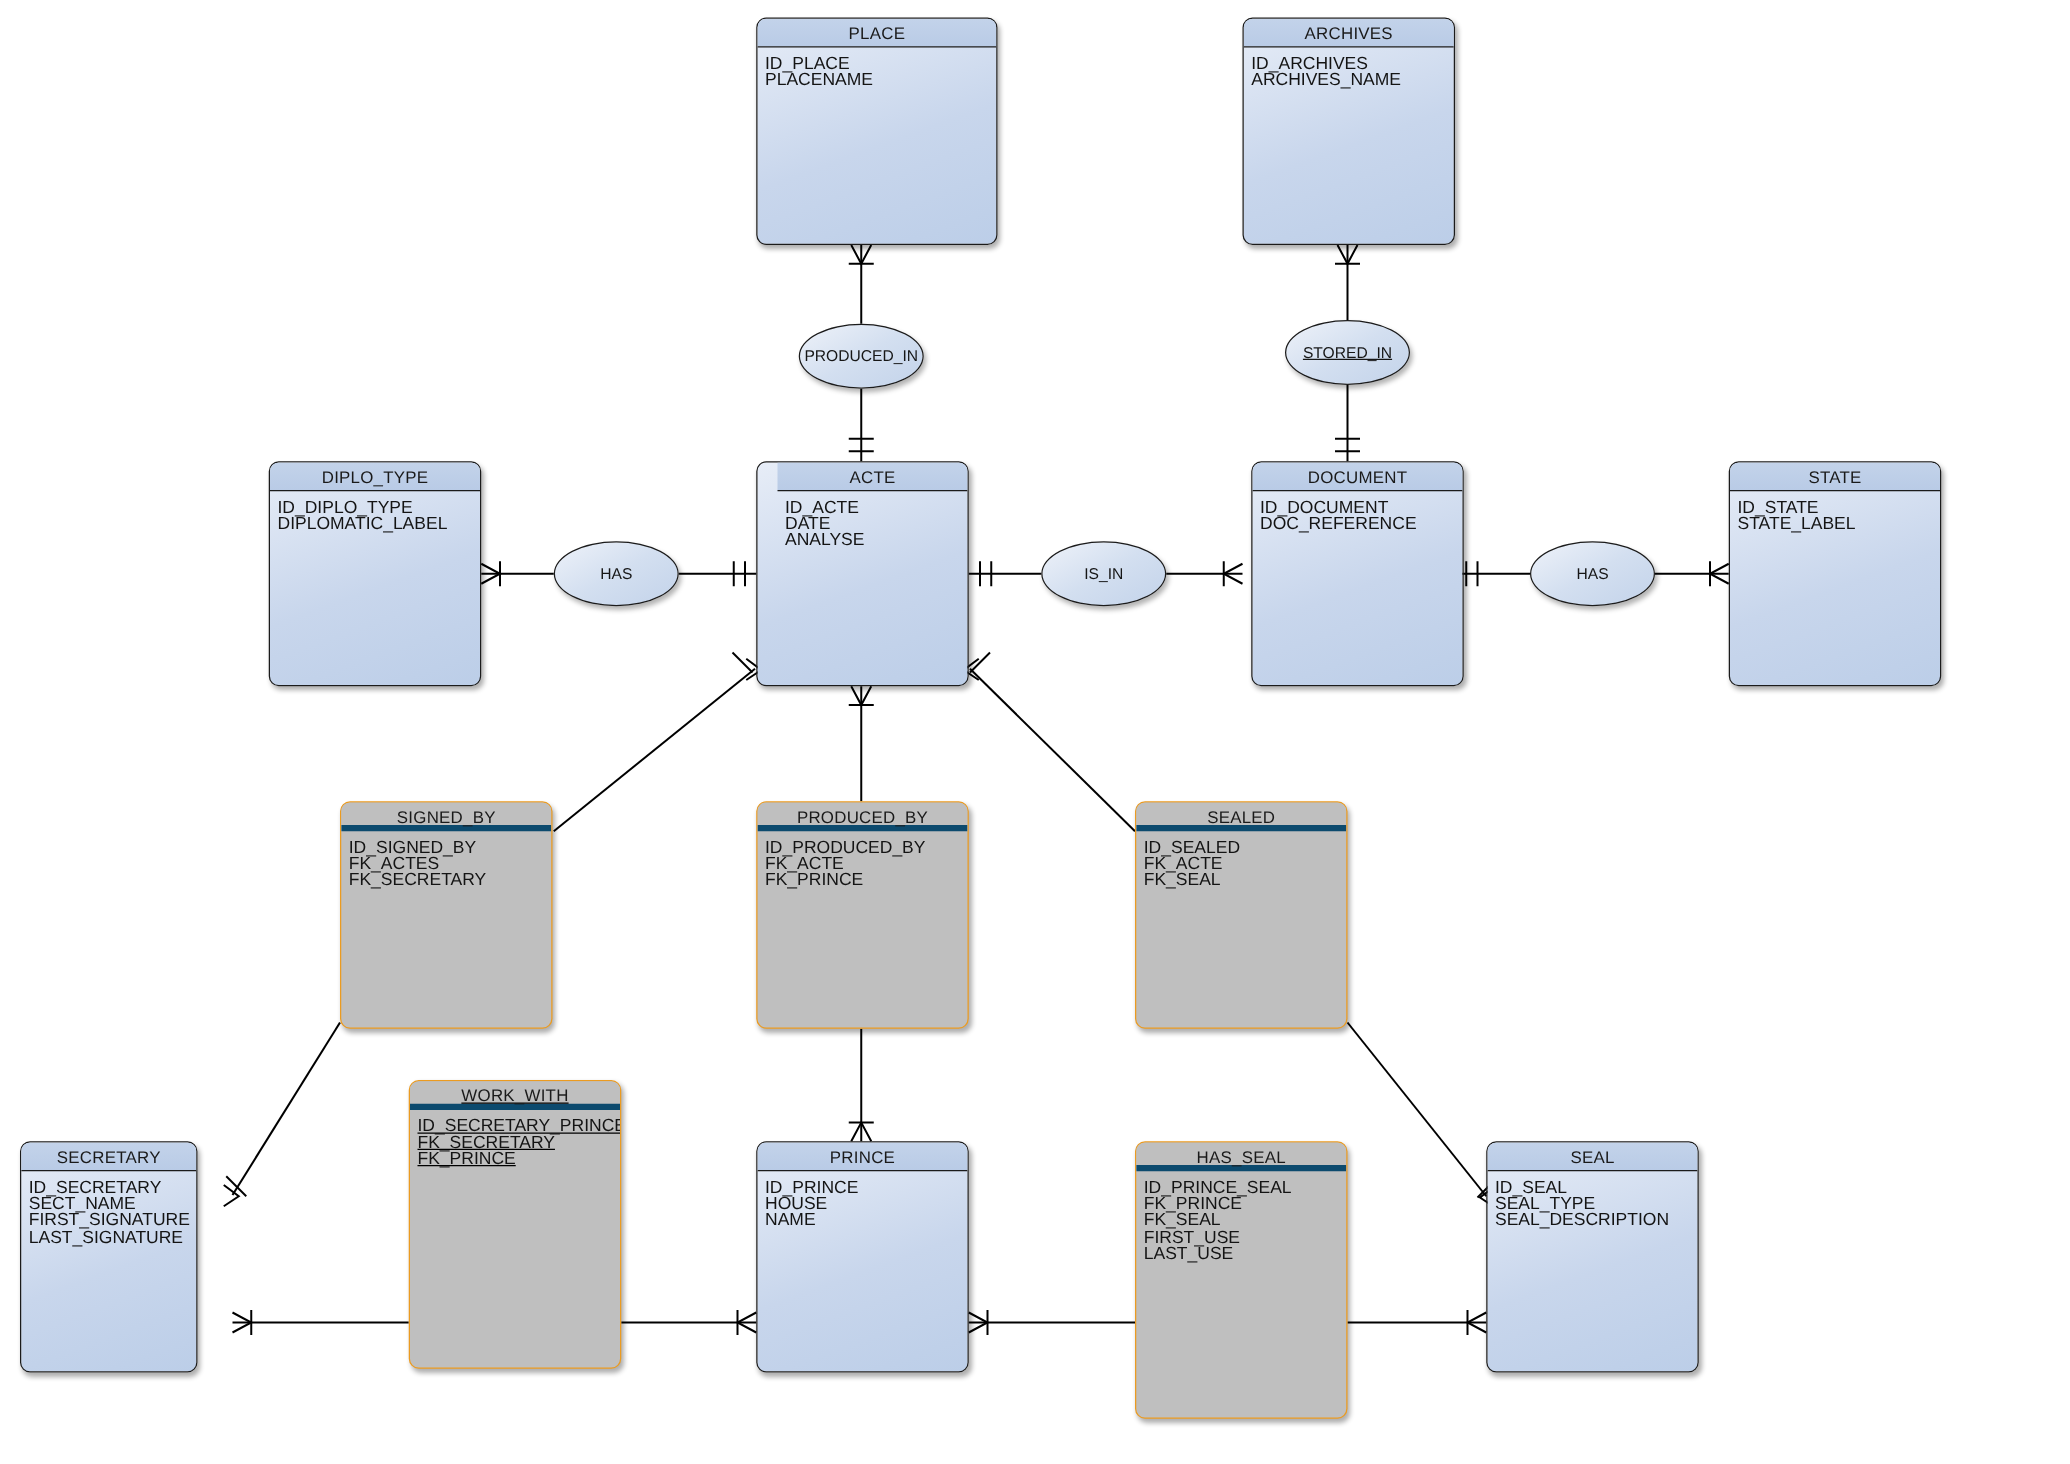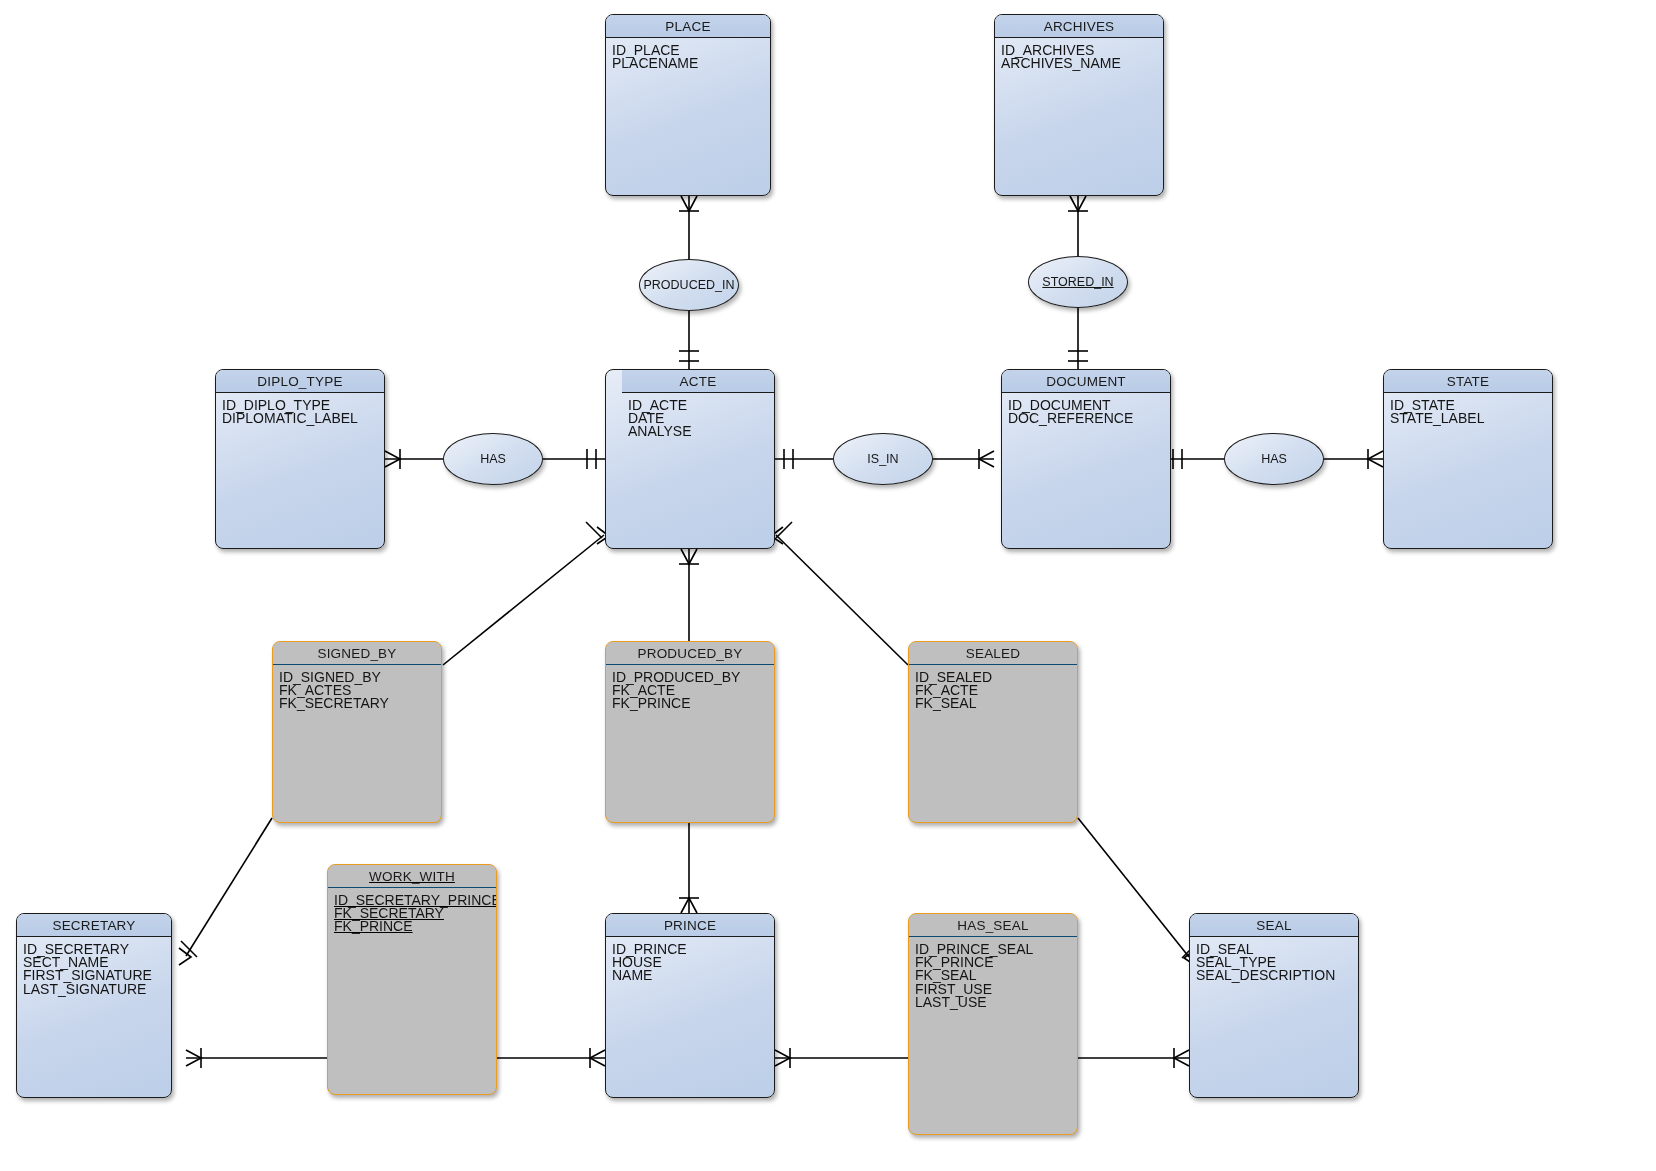--- a/index.html
+++ b/index.html
@@ -49,21 +49,21 @@
     padding: 4px 4px 5px 4px;
     height: 23px;
     line-height: 15px;
   }
   .entity.blue .ent-title {
     background: linear-gradient(180deg, #c3d3ea 0%, #b9cbe6 100%);
     border-bottom: 1px solid #1b1b1b;
   }
   .entity.gray .ent-title {
     background: #bfbfbf;
-    border-bottom: 1px solid #0c4a6e;
+    border-bottom: 5px solid #0c4a6e;
   }
   .ent-attrs {
     padding: 6px 0 0 6px;
     font-size: 14px;
     line-height: 13.2px;
     color: #141414;
   }
   .ent-attrs div {
     white-space: nowrap;
   }
@@ -163,21 +163,21 @@
       <path d="M775,1050 L790,1058 L775,1066"></path>
       <line x1="790" y1="1048" x2="790" y2="1068"></line>
 
       <line x1="1078" y1="1058" x2="1189" y2="1058"></line>
       <path d="M1189,1050 L1174,1058 L1189,1066"></path>
       <line x1="1174" y1="1048" x2="1174" y2="1068"></line>
     </g>
   </svg>
 
   <div id="entity-layer">
-      <div class="entity blue" style="left: 605px; top: 14px; width: 166px; height: 182px;">
+      <div class="entity blue" style="left: 605px; top: 14px; width: 193px; height: 182px;">
         <div class="ent-title">PLACE</div>
         <div class="ent-attrs">
           <div>ID_PLACE</div>
           <div>PLACENAME</div>
         </div>
       </div>
       <div class="entity blue" style="left: 994px; top: 14px; width: 170px; height: 182px;">
         <div class="ent-title">ARCHIVES</div>
         <div class="ent-attrs">
           <div>ID_ARCHIVES</div>
@@ -230,21 +230,21 @@
         </div>
       </div>
       <div class="entity gray" style="left: 908px; top: 641px; width: 170px; height: 182px;">
         <div class="ent-title">SEALED</div>
         <div class="ent-attrs">
           <div>ID_SEALED</div>
           <div>FK_ACTE</div>
           <div>FK_SEAL</div>
         </div>
       </div>
-      <div class="entity blue" style="left: 16px; top: 913px; width: 156px; height: 185px;">
+      <div class="entity blue" style="left: 16px; top: 913px; width: 142px; height: 185px;">
         <div class="ent-title">SECRETARY</div>
         <div class="ent-attrs">
           <div>ID_SECRETARY</div>
           <div>SECT_NAME</div>
           <div>FIRST_SIGNATURE</div>
           <div>LAST_SIGNATURE</div>
         </div>
       </div>
       <div class="entity gray" style="left: 327px; top: 864px; width: 170px; height: 231px; text-decoration: underline;">
         <div class="ent-title">WORK_WITH</div>

